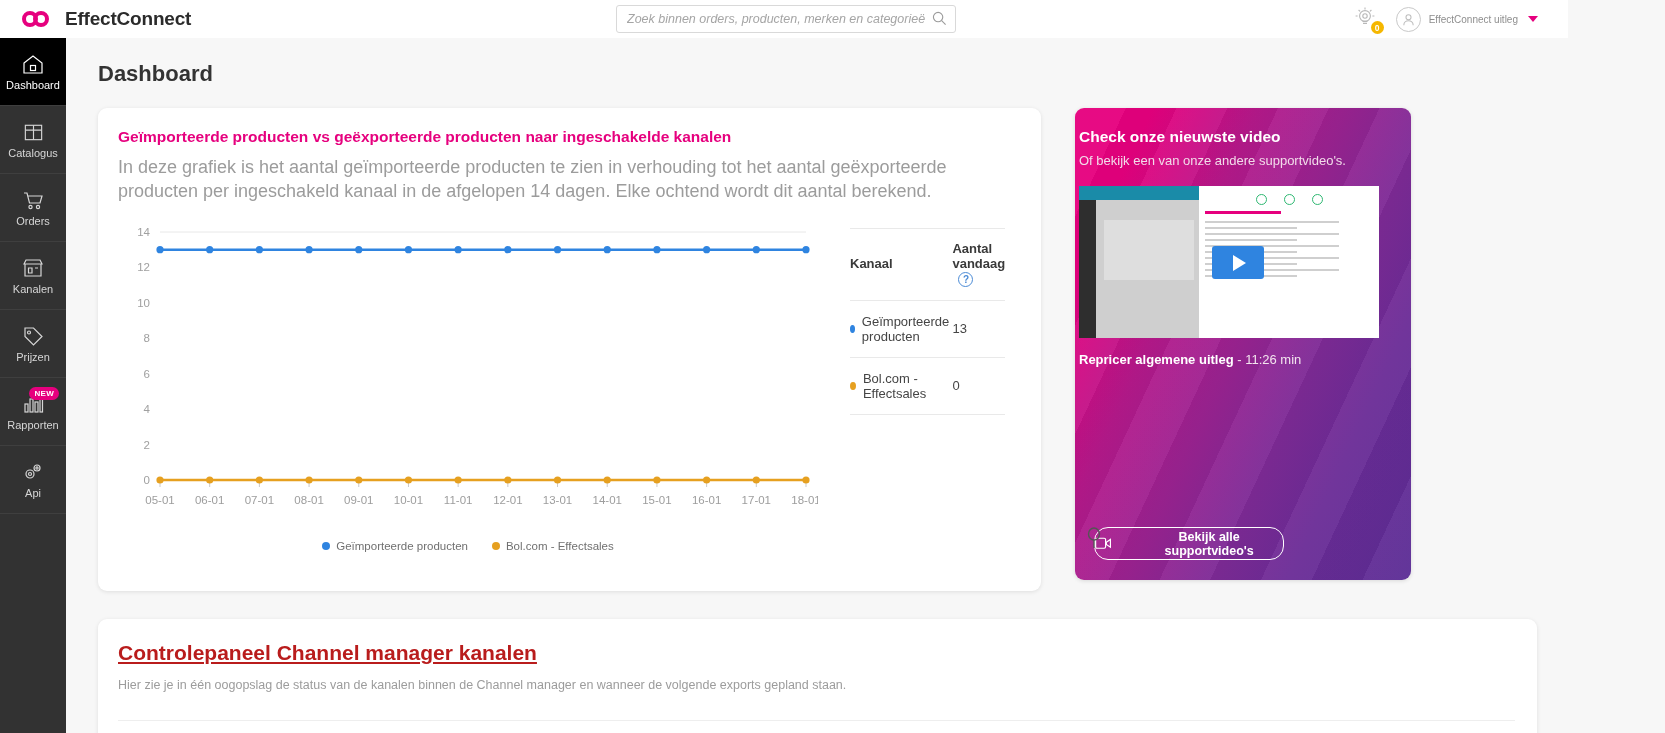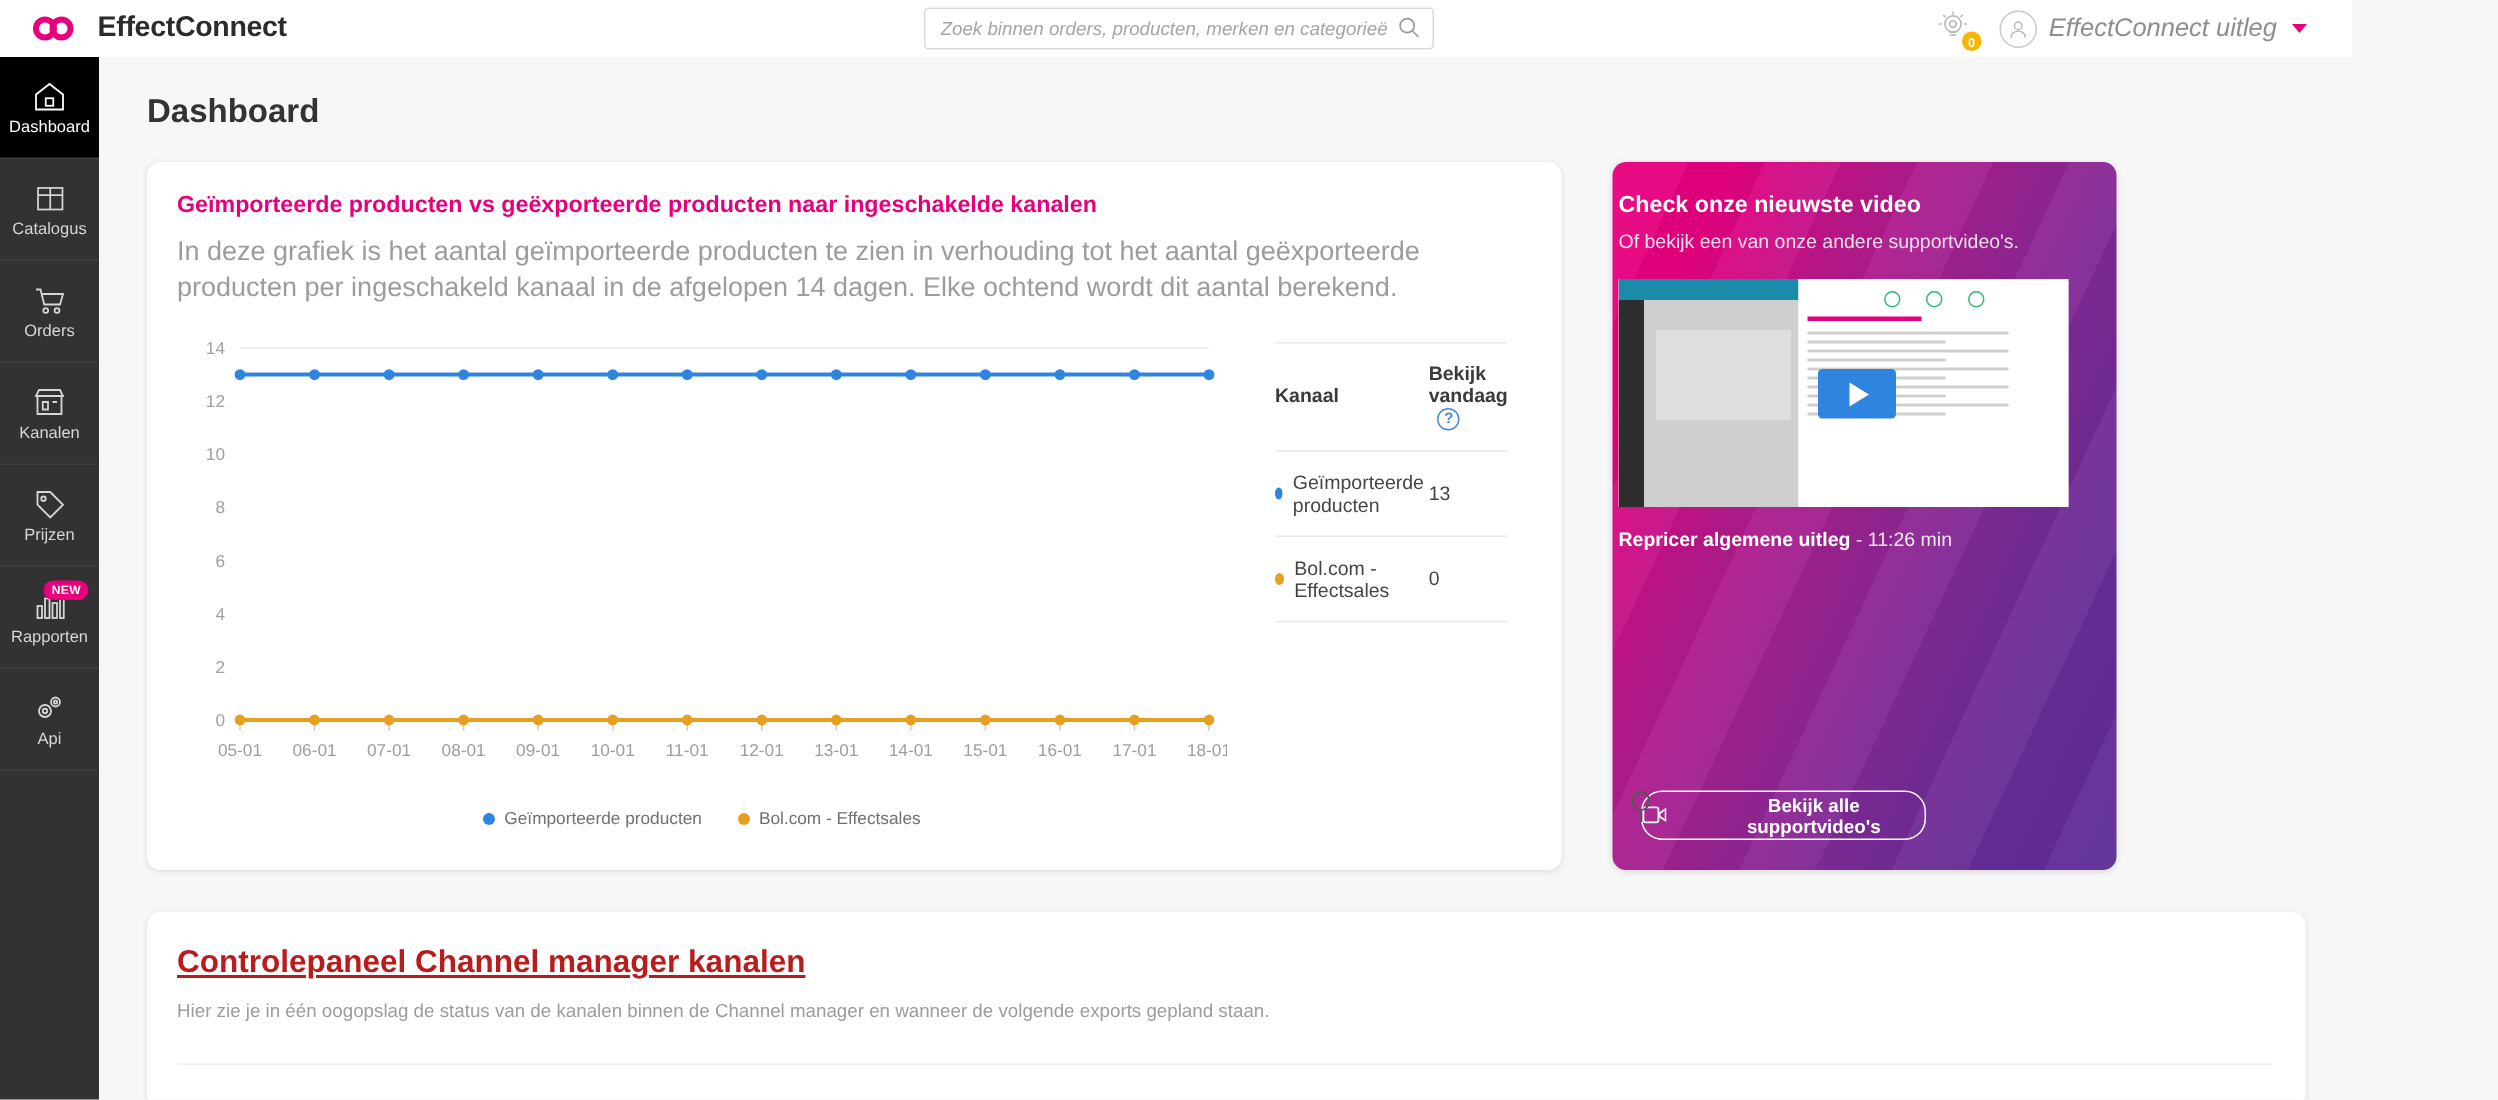--- a/index.html
+++ b/index.html
@@ -51,21 +51,21 @@
     background: #f5b700; color: #fff; font-size: 8.5px; font-weight: bold;
     width: 13px; height: 13px; border-radius: 50%;
     display: flex; align-items: center; justify-content: center;
   }
   .user-box { display: flex; align-items: center; gap: 8px; cursor: pointer; }
   .avatar {
     width: 25px; height: 25px; border-radius: 50%;
     border: 1.3px solid #c9c9c9;
     display: flex; align-items: center; justify-content: center;
   }
-  .user-name { font-size: 17px; color: #8e8e8e; font-style: italic; }
+  .user-name { font-size: 10px; color: #8e8e8e; }
   .caret-pink { width: 0; height: 0; border-left: 5px solid transparent; border-right: 5px solid transparent; border-top: 6px solid #e6007e; margin-left: 2px; }
 
   
   .sidebar {
     position: absolute; left: 0; top: 38px; width: 66px; bottom: 0;
     background: #323232; z-index: 15;
   }
   .nav-item {
     position: relative; width: 66px; height: 68px;
     display: flex; flex-direction: column; align-items: center; justify-content: center;
@@ -91,21 +91,21 @@
     padding: 23px 0 0 32px;
   }
 
   .content { display: flex; gap: 34px; padding: 21px 0 0 32px; }
 
   .card {
     background: #fff; border-radius: 9px;
     box-shadow: 0 1px 4px rgba(0,0,0,0.10);
   }
 
-  .chart-card { width: 943px; padding: 20px 22px 26px 20px; }
+  .chart-card { width: 943px; padding: 20px 22px 37px 20px; }
   .card-title { font-size: 15.5px; font-weight: bold; color: #e6007e; margin-bottom: 10px; }
   .card-desc { font-size: 18px; color: #9c9c9c; line-height: 1.33; max-width: 1030px; }
 
   .chart-row { display: flex; margin-top: 20px; }
   .chart-area { width: 700px; position: relative; height: 330px; }
   .chart-svg { display: block; }
 
   .legend { display: flex; gap: 24px; justify-content: center; margin-top: 16px; }
   .legend-item { display: flex; align-items: center; gap: 6px; font-size: 11.5px; color: #707070; }
   .dot { width: 8px; height: 8px; border-radius: 50%; display: inline-block; }
@@ -403,21 +403,21 @@
             </span>
           </div>
         </div>
 
         <div class="table-side">
           <table class="tbl">
             <thead>
               <tr>
                 <th class="c-chan">Kanaal</th>
                 <th>
-                  <span>Bekijk vandaag</span><span class="help-icon">?</span>
+                  <span>Aantal vandaag</span><span class="help-icon">?</span>
                 </th>
               </tr>
             </thead>
             <tbody>
               <tr>
                 <td>
                   <span class="cell-chan">
                     <i class="dot" style="background:#2f84e0"></i>
                     <span>Geïmporteerde producten</span>
                   </span>

